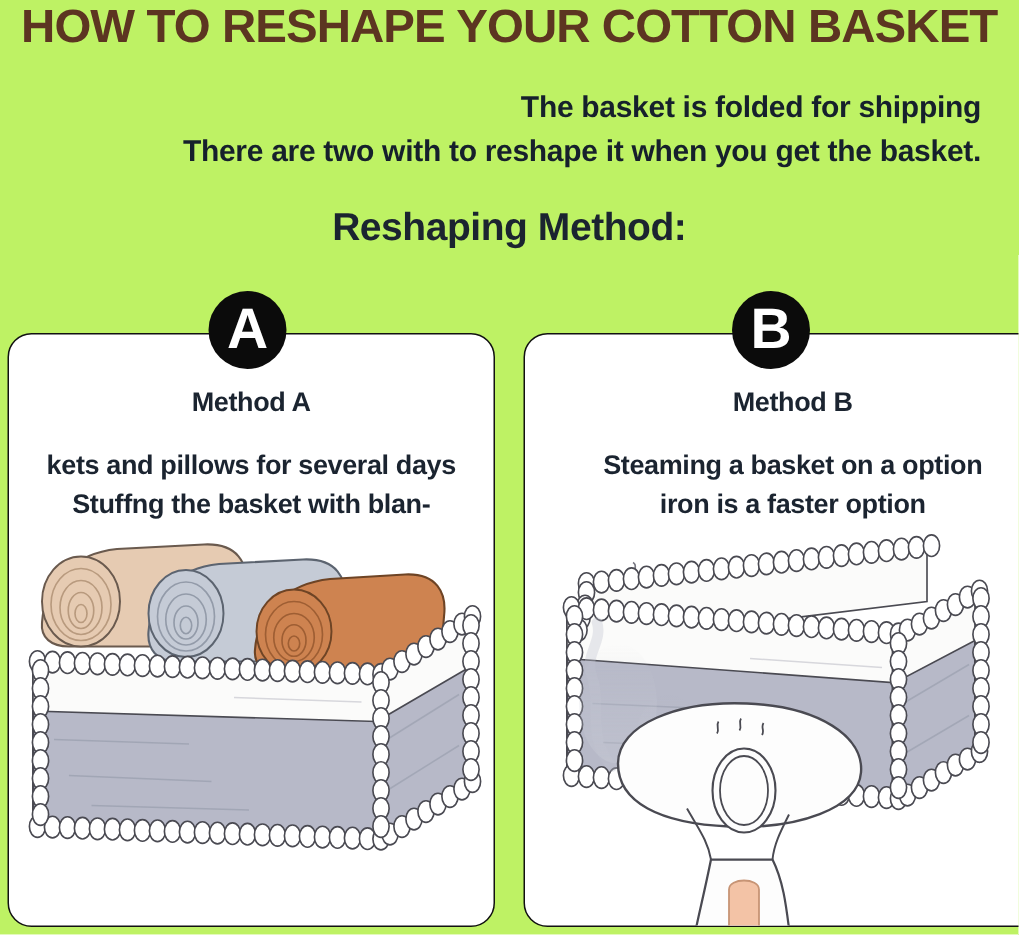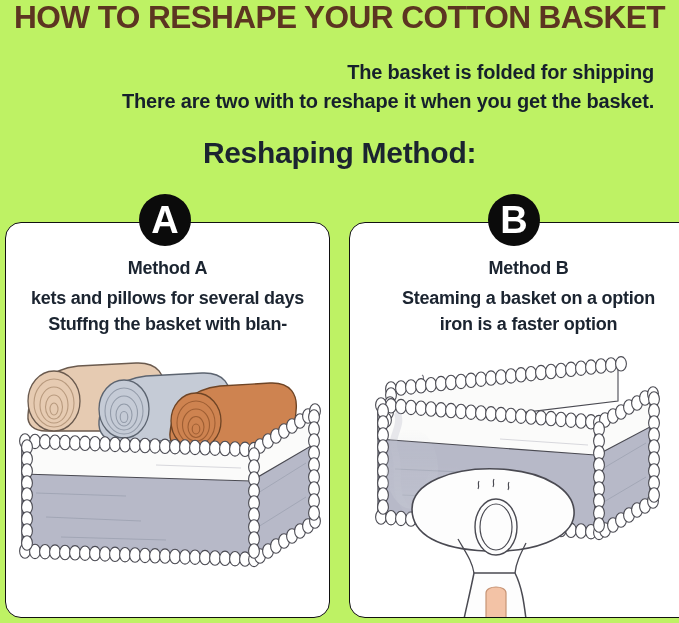--- a/index.html
+++ b/index.html
@@ -25,21 +25,21 @@
   }
   .subtitle-wrap {
     position:absolute; top:58px; left:0; width:608px; text-align:right;margin-left:46px;
   }
   .subtitle {
     font-size:20px; font-weight:bold; color:#16202C;
     line-height:29px; letter-spacing:-0.2px;
   }
   .section-heading {
     position:absolute; top:136px; left:0; width:679px; text-align:center;
-    font-size:30px; font-weight:bold; color:#1B2430;
+    font-size:26px; font-weight:bold; color:#1B2430;
     letter-spacing:-0.3px;
   }
 
   
   .cards { position:absolute; top:222px; left:0; width:679px; height:398px; }
   .card {
     position:absolute; top:0; height:396px;
     border:1.6px solid #111; border-radius:16px;
     background:#fff; overflow:hidden;
   }
@@ -56,21 +56,21 @@
   .badge-a { left:139px; }
   .badge-b { left:488px; }
 
   .card-text {
     position:absolute; left:0; width:100%;
     top:32px; text-align:center; padding:0 8px;
     font-size:18px; font-weight:bold; color:#1B2430;
     line-height:26px; letter-spacing:-0.25px;
   }
   .card-text .mline { display:block; }
-  .card-text .mtitle { display:block; margin-bottom:4px; }
+  .card-text .mtitle { display:block; margin-bottom:16px; }
 
   .art { position:absolute; left:0; top:118px; width:100%; height:278px; }
   svg { display:block; }
 </style>
 </head>
 <body>
 
 <div class="page">
 
   <div class="title">HOW TO RESHAPE YOUR COTTON BASKET</div>

